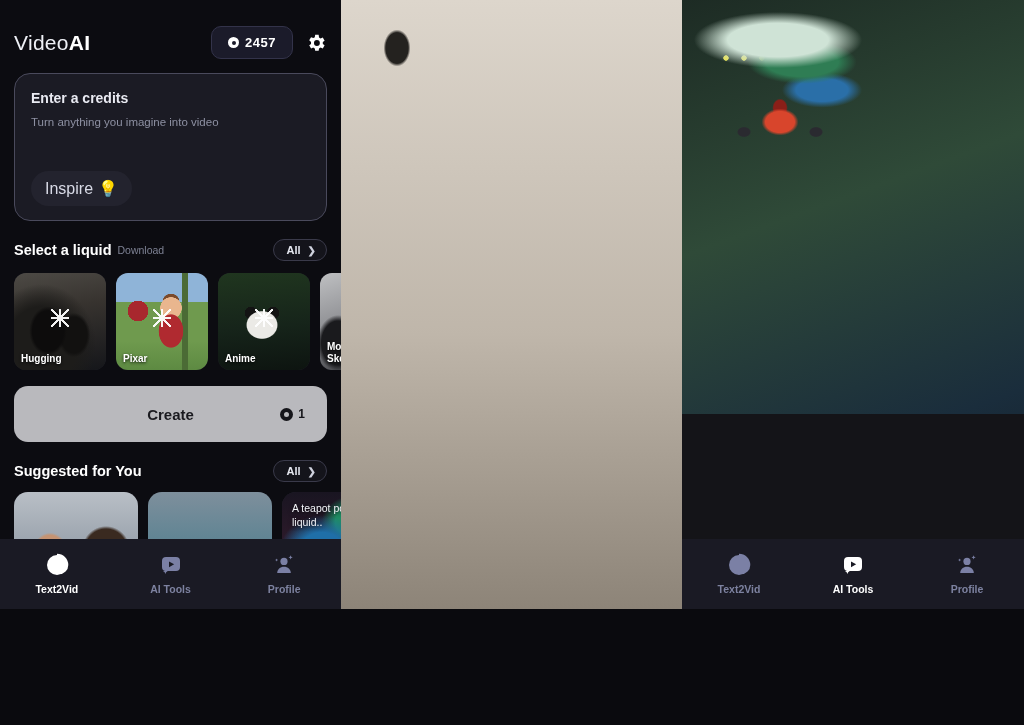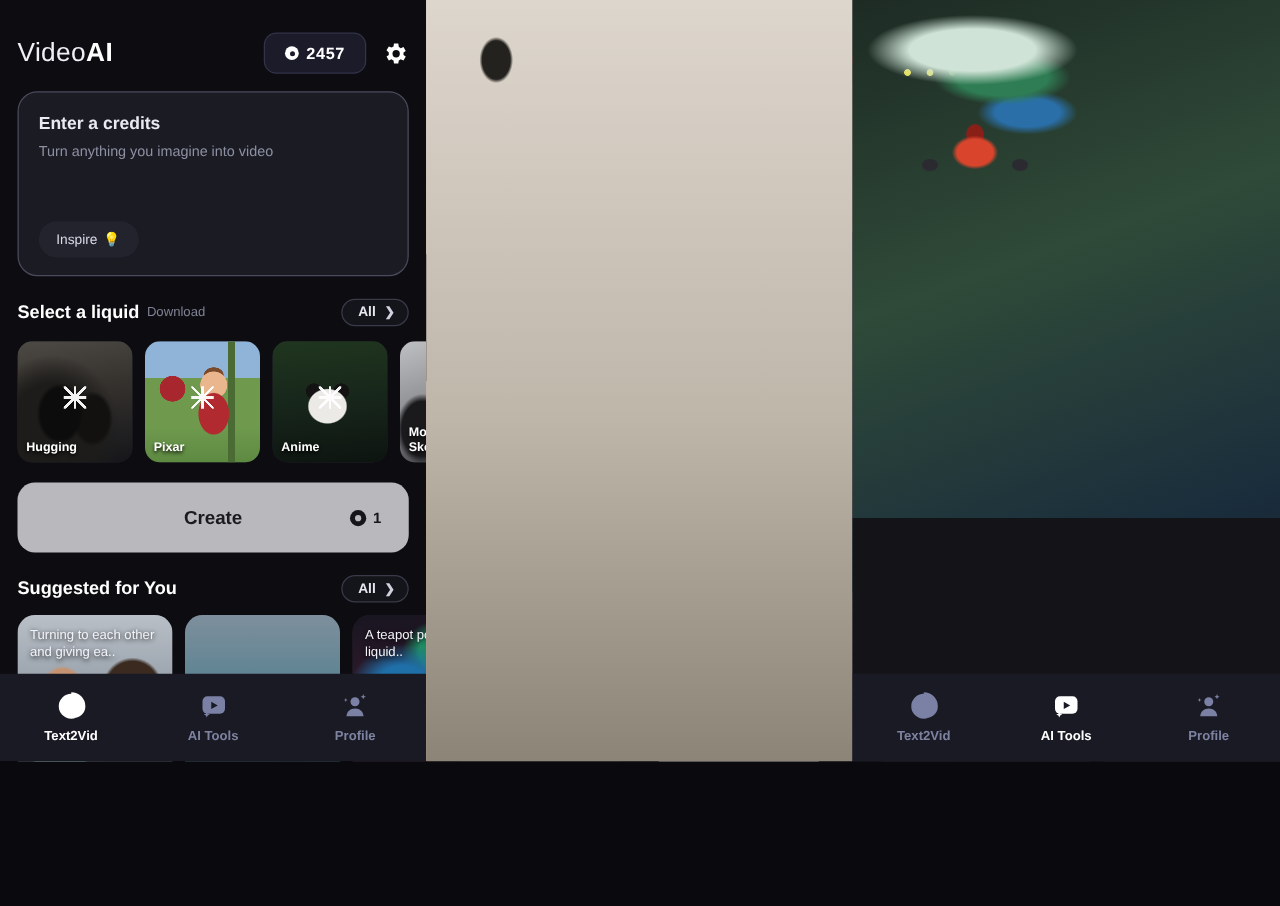--- a/index.html
+++ b/index.html
@@ -43,21 +43,21 @@
   .prompt-card {
     margin: 14px 14px 0; border: 1px solid #4a4a5c; border-radius: 16px;
     background: #1b1b24; padding: 16px 16px 14px; height: 148px;
     display: flex; flex-direction: column;
   }
   .prompt-title { color: #e9eaf2; font-size: 14px; font-weight: 700; }
   .prompt-sub { color: #8d90a2; font-size: 11.5px; margin-top: 10px; }
   .prompt-actions { margin-top: auto; display: flex; gap: 10px; }
   .chip-inspire {
     background: #23232e; border-radius: 18px; padding: 8px 14px;
-    color: #d8dae6; font-size: 11px; display: flex; align-items: center; gap: 5px;
+    color: #d8dae6; font-size: 16px; display: flex; align-items: center; gap: 5px;
   }
   .chip-addimg {
     background: linear-gradient(100deg,#2c3a62 0%,#4a4d8c 55%,#575a9c 100%);
     border-radius: 18px; padding: 8px 16px;
     color: #ffffff; font-size: 11.5px; font-weight: 600; display: flex; align-items: center; gap: 6px;
   }
 
   
   .sec-head { display: flex; align-items: center; padding: 0 14px; margin-top: 18px; }
   .sec-title { color: #fff; font-size: 14.5px; font-weight: 700; }
@@ -322,21 +322,20 @@
     <div class="sugg-row">
       <div class="sugg-card">
         <div class="art" style="background:linear-gradient(180deg,#b9bfc6 0%,#9aa3ad 30%,#7d8b7c 70%,#5e6b58 100%);"></div>
         <div class="art" style="background:
             radial-gradient(ellipse 26px 30px at 34px 72px, #5a3524 0 70%, transparent 80%),
             radial-gradient(ellipse 22px 26px at 36px 62px, #c59372 0 72%, transparent 82%),
             radial-gradient(ellipse 30px 44px at 34px 132px, #9fd6cd 0 72%, transparent 82%),
             radial-gradient(ellipse 30px 30px at 92px 58px, #3a2a20 0 70%, transparent 80%),
             radial-gradient(ellipse 20px 24px at 92px 64px, #d4a584 0 72%, transparent 82%),
             radial-gradient(ellipse 34px 46px at 95px 128px, #2a2736 0 76%, transparent 86%);"></div>
-        <div class="cap">Turning to each other and giving ea..</div>
         <div class="try-btn">Try</div>
       </div>
       <div class="sugg-card">
         <div class="art" style="background:linear-gradient(180deg,#7e8f9c 0%,#5f8493 28%,#4d8491 60%,#6f8f84 100%);"></div>
         <div class="art" style="background:
             radial-gradient(ellipse 30px 16px at 62px 100px, #1e2b28 0 72%, transparent 82%),
             radial-gradient(ellipse 9px 6px at 32px 99px, #18231f 0 78%, transparent 88%),
             radial-gradient(ellipse 16px 7px at 86px 88px, #1d2a26 0 74%, transparent 86%),
             radial-gradient(ellipse 16px 8px at 86px 114px, #1d2a26 0 74%, transparent 86%),
             radial-gradient(ellipse 18px 12px at 24px 160px, #c9c3ab 0 60%, transparent 74%);"></div>

